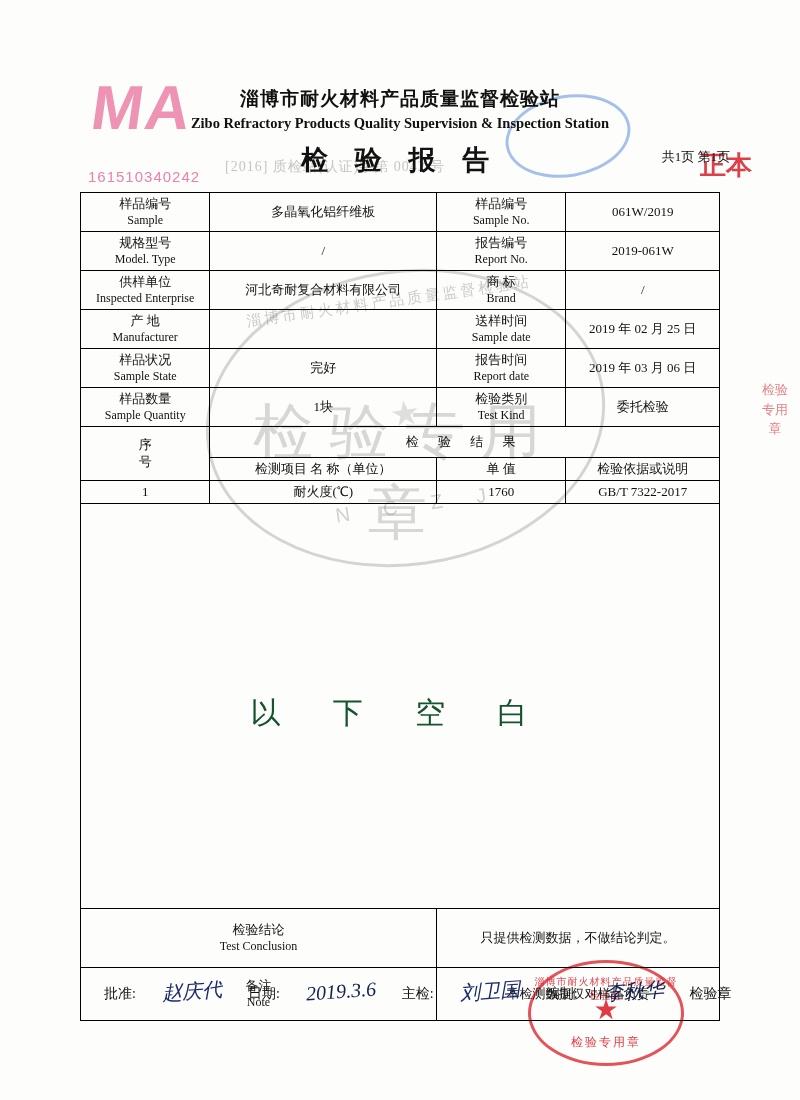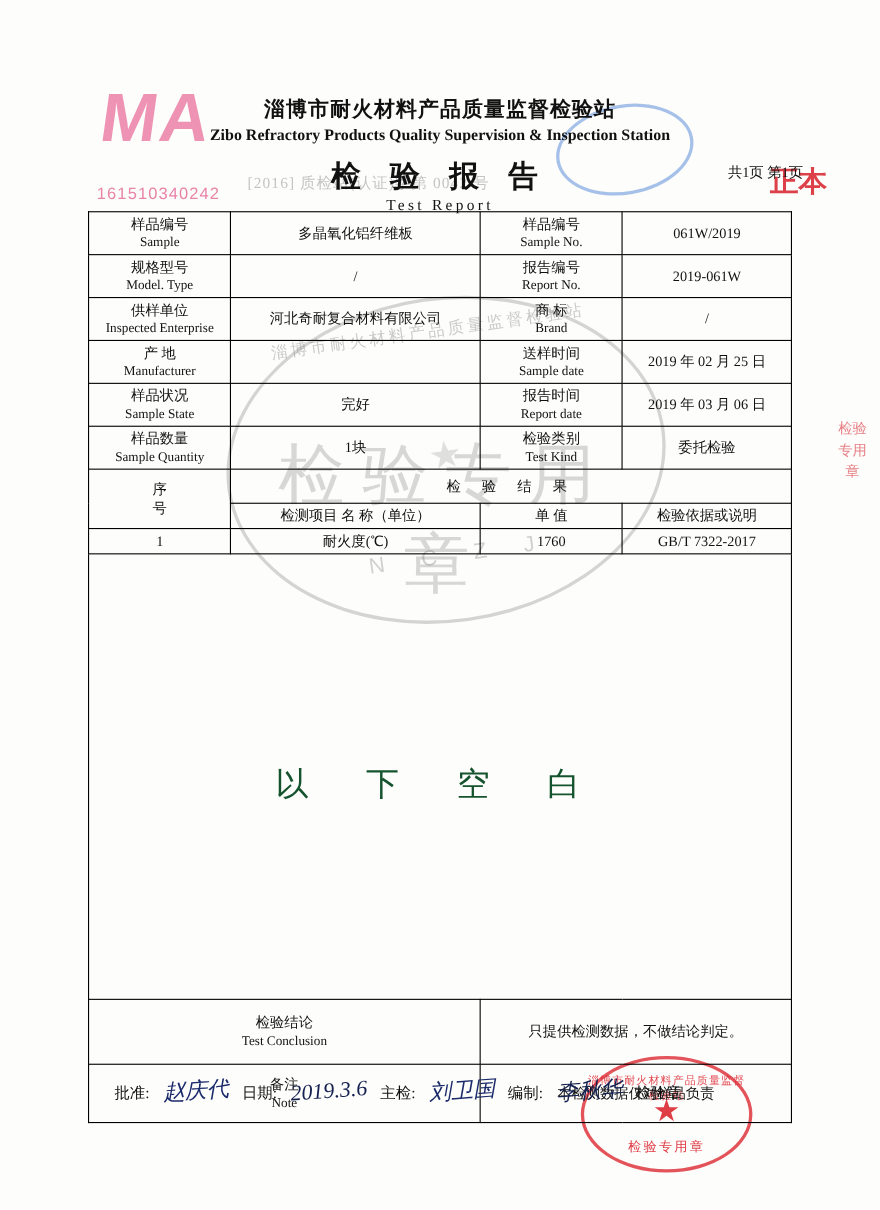--- a/index.html
+++ b/index.html
@@ -280,21 +280,21 @@
 
   
   .sign-row {
     position: absolute;
     left: 104px;
     top: 978px;
     width: 620px;
     font-size: 14px;
     display: flex;
     align-items: baseline;
-    gap: 4px;
+    gap: 18px;
   }
   .sign-label { white-space: nowrap; }
   .sign-ink {
     font-family: "Liberation Serif", serif;
     font-style: italic;
     font-size: 20px;
     color: #1b2a6b;
     transform: rotate(-4deg);
     display: inline-block;
     margin: 0 8px;
@@ -325,21 +325,20 @@
   <div class="wm-red-oval">
     <div class="ro-top">淄博市耐火材料产品质量监督检验站</div>
     <div class="ro-star">★</div>
     <div class="ro-bottom">检验专用章</div>
   </div>
 
   <div class="header">
     <div class="org-cn">淄博市耐火材料产品质量监督检验站</div>
     <div class="org-en">Zibo Refractory Products Quality Supervision  &amp;  Inspection Station</div>
     <div class="doc-title-cn">检 验 报 告</div>
-    <div class="doc-title-en">Test    Report</div>
     <div class="page-count">共1页 第1页</div>
   </div>
 
   <table class="main">
     <tbody>
       <tr>
         <td class="lbl">
           <span class="cn">样品编号</span>
           <span class="en">Sample</span>
         </td>

